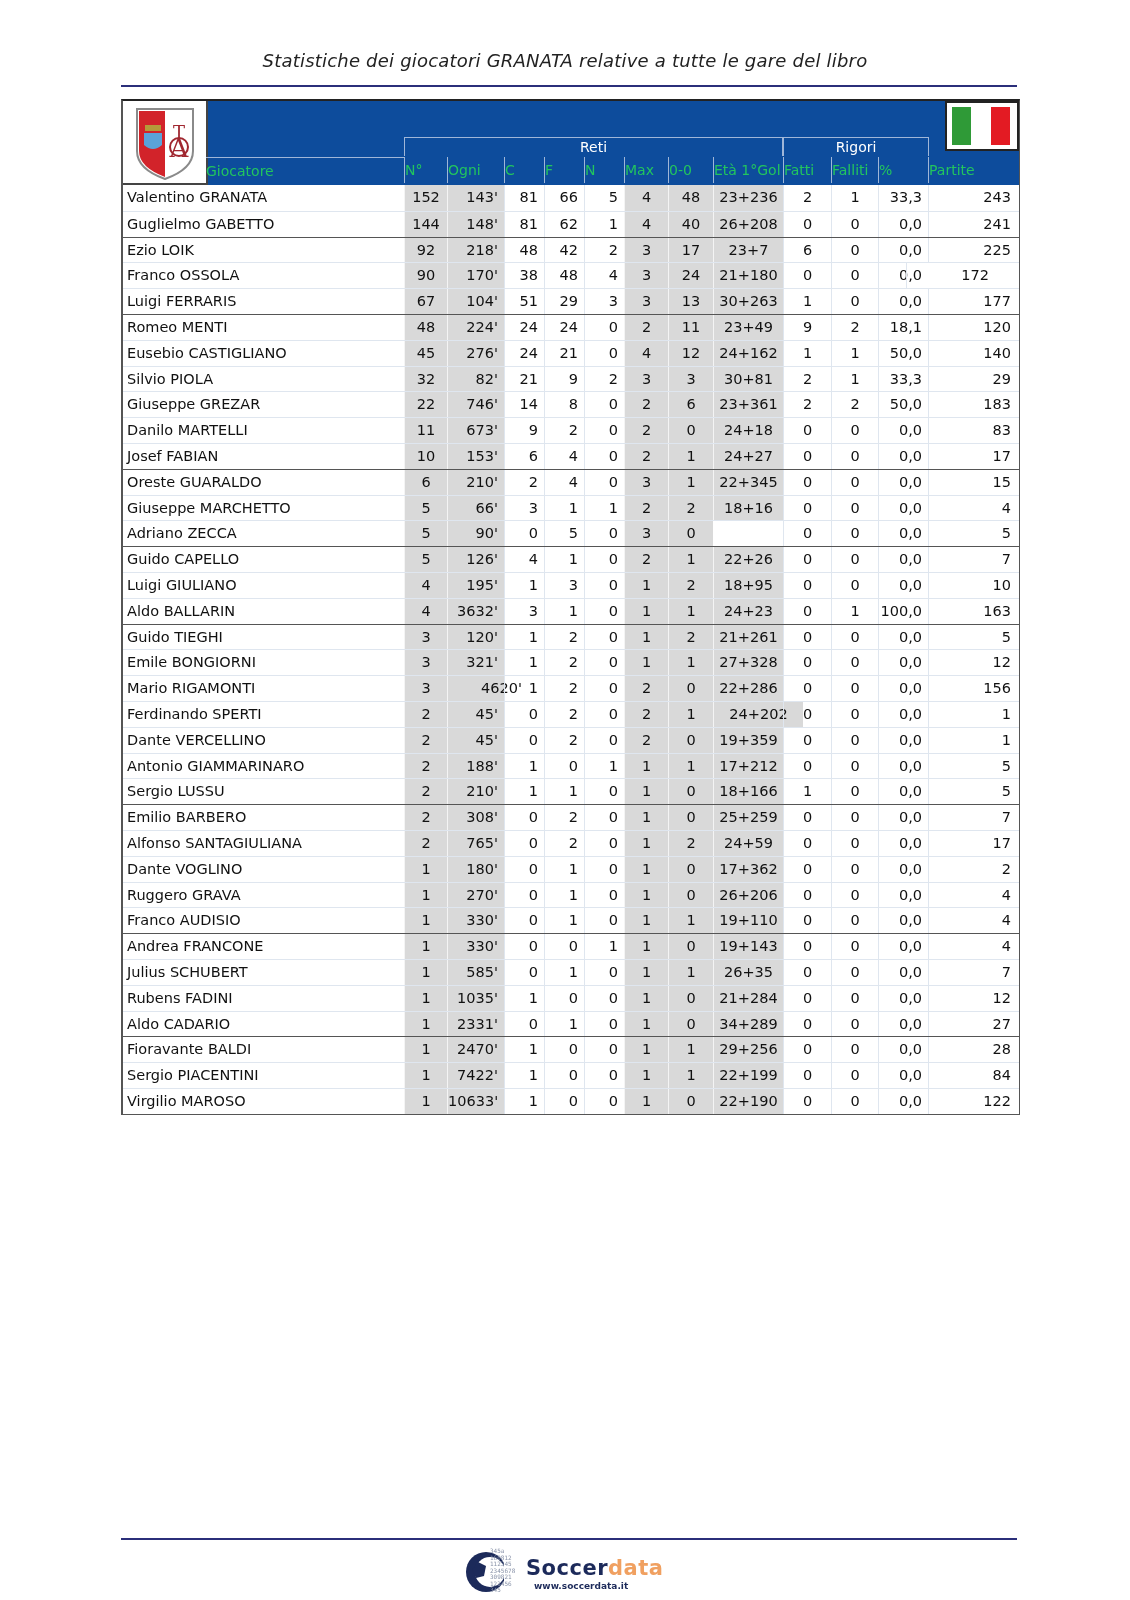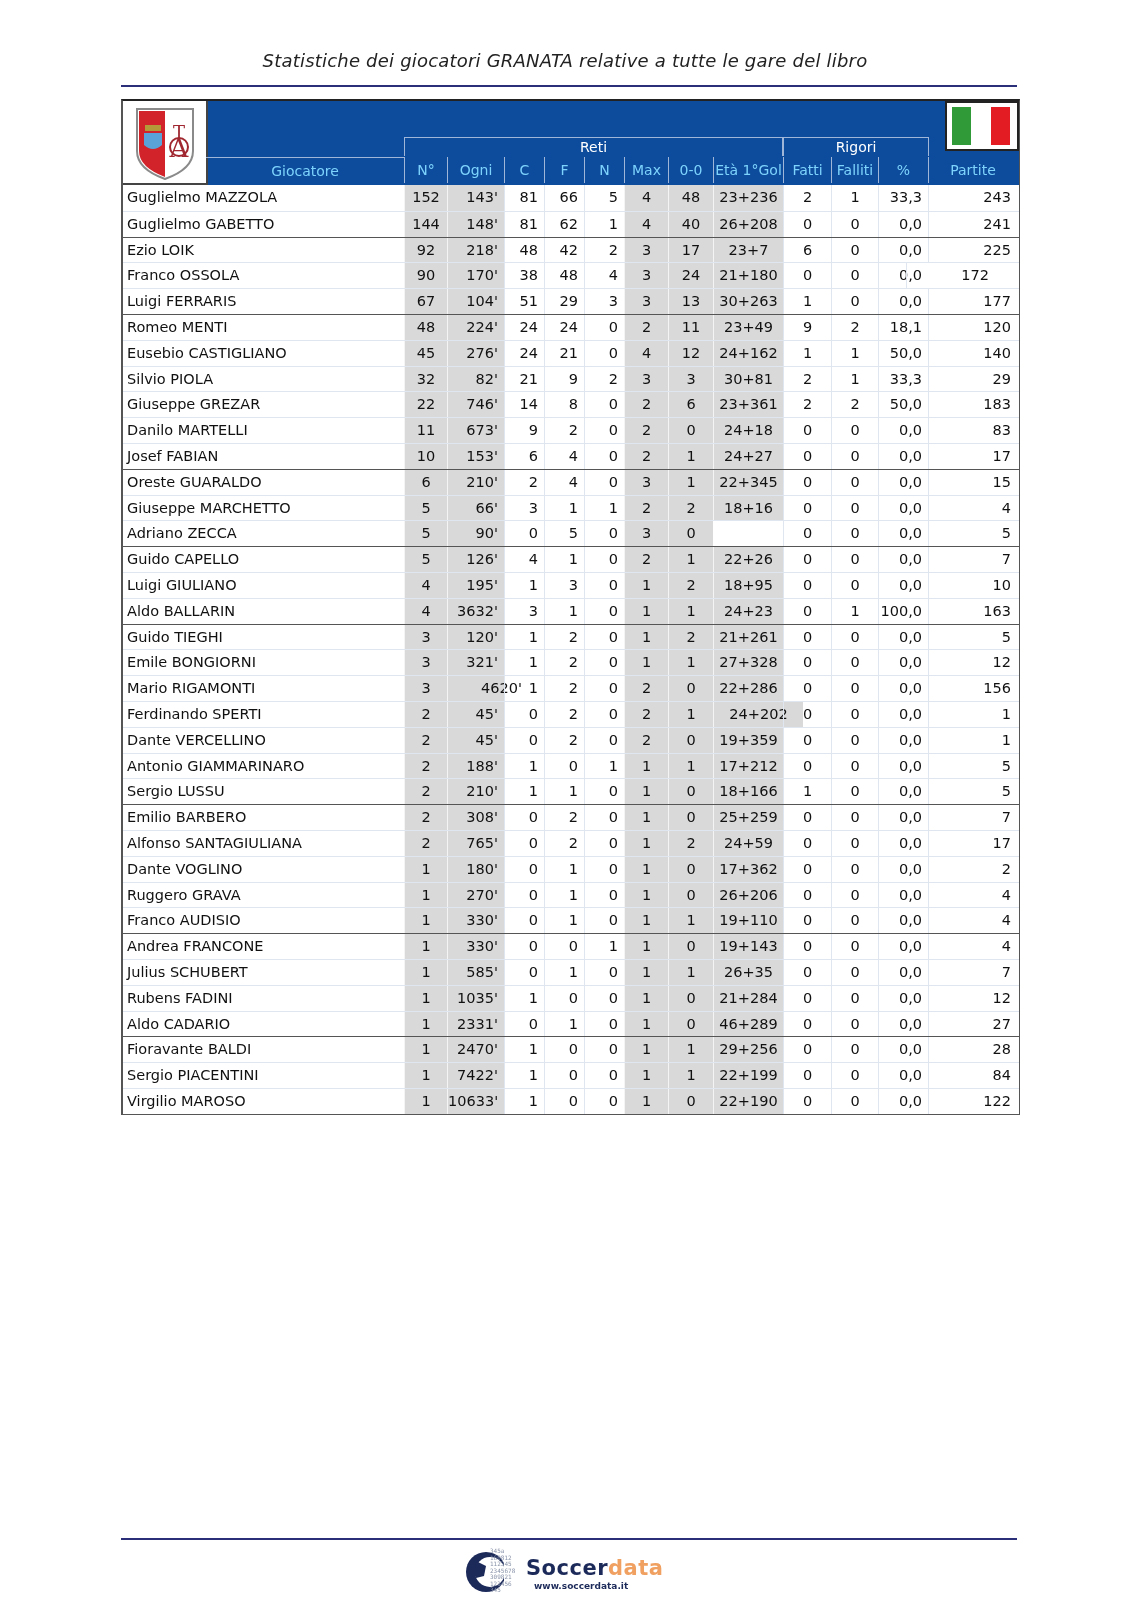--- a/index.html
+++ b/index.html
@@ -10,21 +10,21 @@
 
   .table-wrap { position:absolute; top:99px; left:121px; width:896px; border:1px solid #555; border-top:2px solid #222; border-left:2px solid #555; }
   .hdr { position:relative; height:84px; background:#0d4c9c; }
   .crest-box { position:absolute; left:0; top:0; width:83px; height:82px; background:#fff; border-right:2px solid #444; border-bottom:2px solid #444; }
   .flag-box { position:absolute; right:0; top:0; width:74px; height:50px; background:#fff; border:2px solid #222; box-sizing:border-box; }
   .flag { position:absolute; left:5px; top:4px; width:58px; height:38px; display:flex; }
   .flag span { flex:1; }
   .title-main { position:absolute; left:83px; right:74px; top:4px; text-align:center; color:#fff; font-weight:bold; font-size:21px; letter-spacing:0.3px; }
   .grp { position:absolute; top:36px; height:18px; border:1px solid #9fb6d8; border-bottom:none; color:#fff; font-size:14px; text-align:center; line-height:18px; }
   .colrow { position:absolute; left:0; right:0; top:56px; height:26px; }
-  .ch { position:absolute; top:0; height:26px; color:#7dd3fc; font-size:14px; text-align:center; line-height:26px; border-left:1px solid #9fb6d8; box-sizing:border-box; }
+  .ch { position:absolute; top:0; height:26px; color:#22c55e; font-size:14px; line-height:26px; border-left:1px solid #9fb6d8; box-sizing:border-box; }
   .ch.first { border-left:none; border-top:1px solid #9fb6d8; }
 
   .rows { position:relative; }
   .row { position:relative; height:25.8px; border-top:1px solid #dfe6ef; box-sizing:border-box; }
   .row.sep { border-top:1px solid #555; }
   .cell { position:absolute; top:0; height:100%; font-size:14.5px; line-height:24px; box-sizing:border-box; white-space:nowrap; }
   .cell.name { left:0; width:281px; padding-left:4px; }
   .cell.num { text-align:right; padding-right:6px; border-left:1px solid #dfe6ef; }
   .cell.ctr { text-align:center; border-left:1px solid #dfe6ef; }
   .cell.gray { background:#d9d9d9; border-left:1px solid #f4f4f4; }
@@ -76,21 +76,21 @@
         <div class="ch" style="left: 545px; width: 45px;">0-0</div>
         <div class="ch" style="left: 590px; width: 70px;">Età 1°Gol</div>
         <div class="ch" style="left: 660px; width: 48px;">Fatti</div>
         <div class="ch" style="left: 708px; width: 47px;">Falliti</div>
         <div class="ch" style="left: 755px; width: 50px;">%</div>
         <div class="ch" style="left: 805px; width: 89px;">Partite</div>
       </div>
   </div>
   <div class="rows" id="rows">
       <div class="row" style="border-top: none;">
-        <div class="cell name" style="left: 0px; width: 281px;">Guglielmo MAZZOLA</div>
+        <div class="cell name" style="left: 0px; width: 281px;">Valentino GRANATA</div>
         <div class="cell ctr gray" style="left: 281px; width: 43px;">152</div>
         <div class="cell num gray" style="left: 324px; width: 57px;">143'</div>
         <div class="cell num" style="left: 381px; width: 40px;">81</div>
         <div class="cell num" style="left: 421px; width: 40px;">66</div>
         <div class="cell num" style="left: 461px; width: 40px;">5</div>
         <div class="cell ctr gray" style="left: 501px; width: 44px;">4</div>
         <div class="cell ctr gray" style="left: 545px; width: 45px;">48</div>
         <div class="cell ctr gray" style="left: 590px; width: 70px;">23+236</div>
         <div class="cell ctr" style="left: 660px; width: 48px;">2</div>
         <div class="cell ctr" style="left: 708px; width: 47px;">1</div>
@@ -564,21 +564,21 @@
       </div>
       <div class="row">
         <div class="cell name" style="left: 0px; width: 281px;">Aldo CADARIO</div>
         <div class="cell ctr gray" style="left: 281px; width: 43px;">1</div>
         <div class="cell num gray" style="left: 324px; width: 57px;">2331'</div>
         <div class="cell num" style="left: 381px; width: 40px;">0</div>
         <div class="cell num" style="left: 421px; width: 40px;">1</div>
         <div class="cell num" style="left: 461px; width: 40px;">0</div>
         <div class="cell ctr gray" style="left: 501px; width: 44px;">1</div>
         <div class="cell ctr gray" style="left: 545px; width: 45px;">0</div>
-        <div class="cell ctr gray" style="left: 590px; width: 70px;">46+289</div>
+        <div class="cell ctr gray" style="left: 590px; width: 70px;">34+289</div>
         <div class="cell ctr" style="left: 660px; width: 48px;">0</div>
         <div class="cell ctr" style="left: 708px; width: 47px;">0</div>
         <div class="cell num" style="left: 755px; width: 50px;">0,0</div>
         <div class="cell num" style="left: 805px; width: 89px;">27</div>
       </div>
       <div class="row sep">
         <div class="cell name" style="left: 0px; width: 281px;">Fioravante BALDI</div>
         <div class="cell ctr gray" style="left: 281px; width: 43px;">1</div>
         <div class="cell num gray" style="left: 324px; width: 57px;">2470'</div>
         <div class="cell num" style="left: 381px; width: 40px;">1</div>

